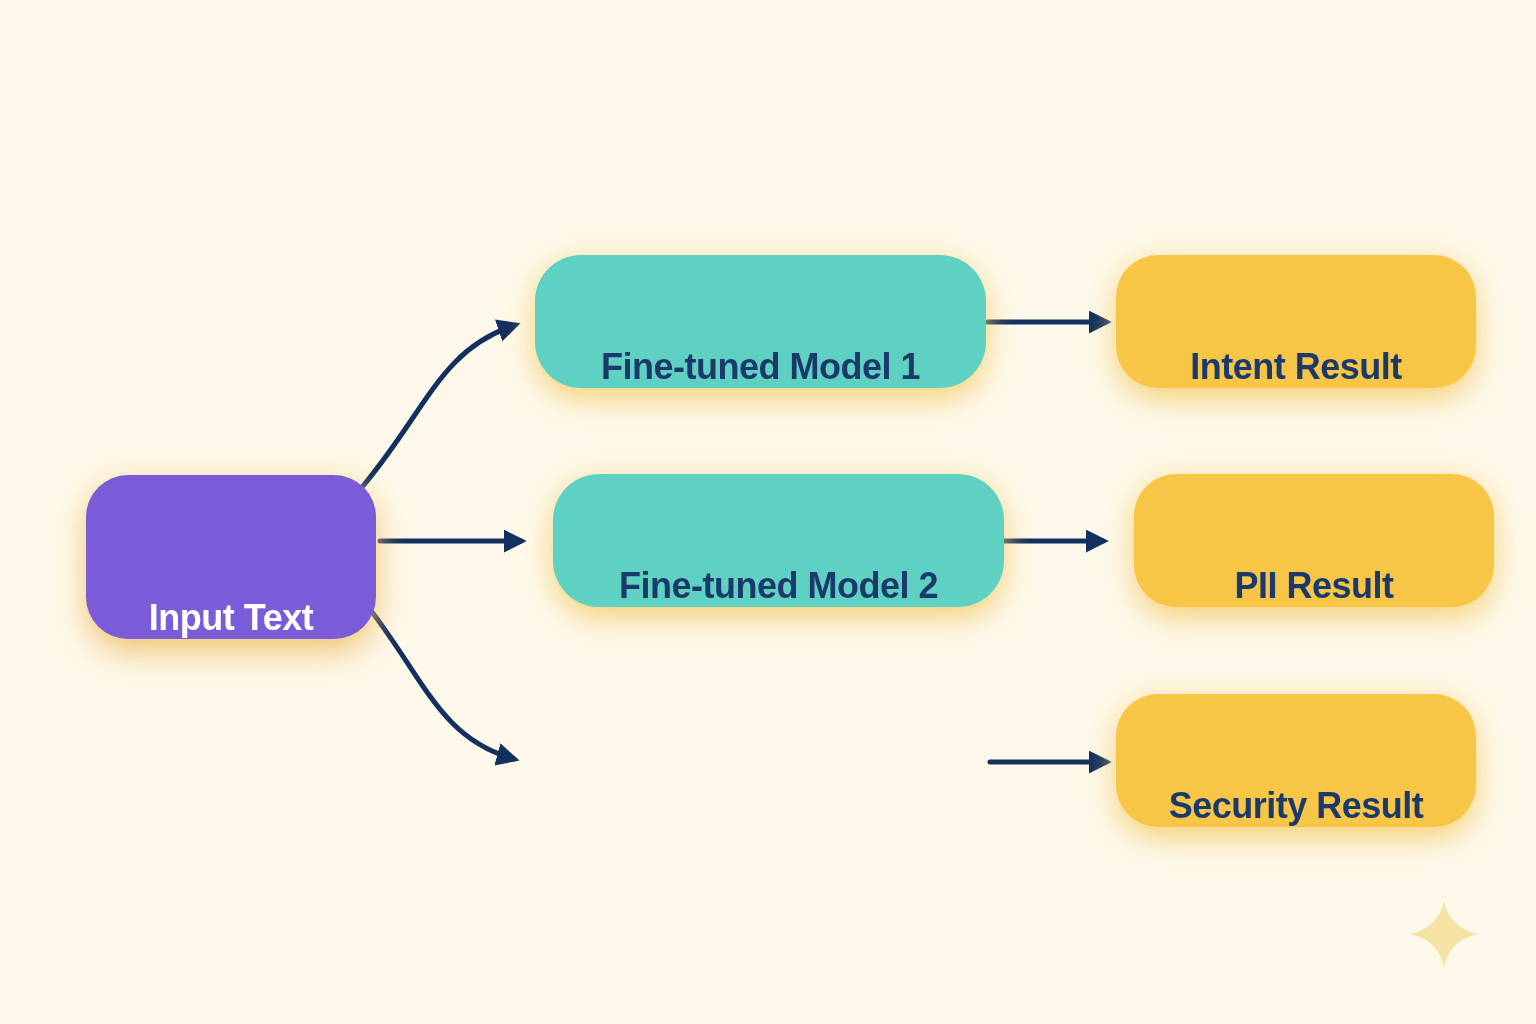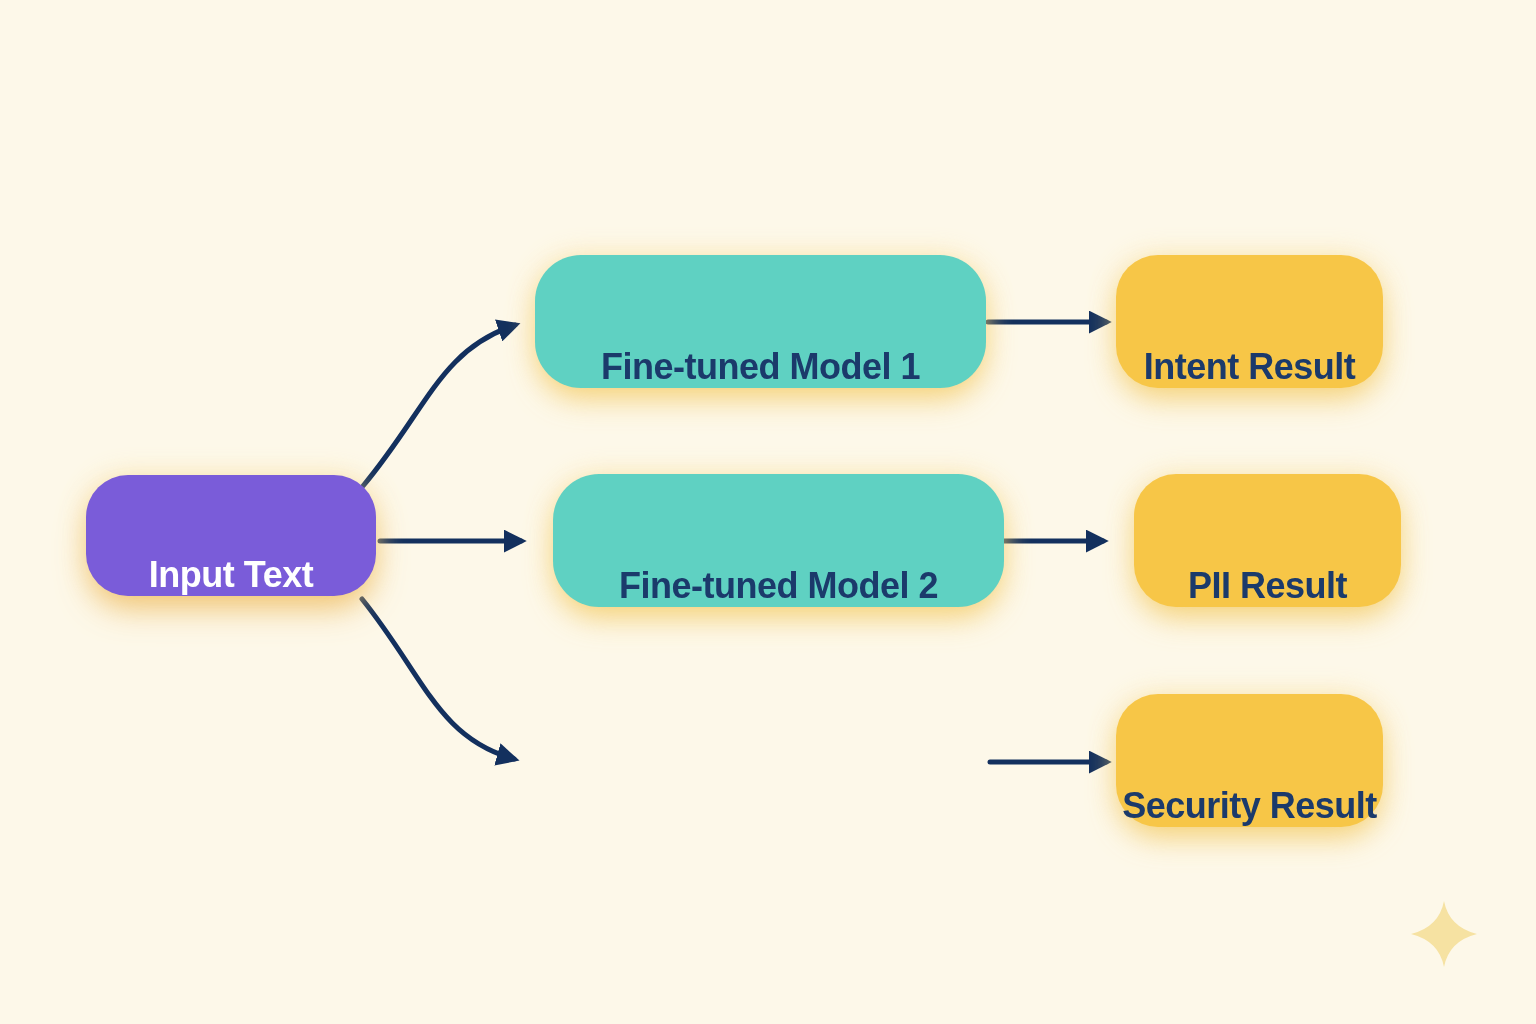--- a/index.html
+++ b/index.html
@@ -30,34 +30,34 @@
     align-items: flex-end;
     justify-content: center;
     font-weight: bold;
     font-size: 36px;
     letter-spacing: -0.5px;
     color: var(--node-text);
     box-shadow: 0 14px 30px -4px rgba(243, 200, 95, 0.75),
                 0 0 26px rgba(248, 220, 140, 0.45);
   }
   .node-input {
-    left: 86px; top: 475px; width: 290px; height: 121px;
+    left: 86px; top: 475px; width: 290px; height: 164px;
     background: var(--input-fill);
     color: var(--input-text);
     border-radius: 42px;
     box-shadow: 0 16px 32px -4px rgba(238, 186, 95, 0.8),
                 0 0 26px rgba(248, 220, 140, 0.45);
   }
   .node-model {
     left: 535px; width: 451px; height: 133px;
     background: var(--model-fill);
     border-radius: 46px;
   }
   .node-result {
-    left: 1116px; width: 267px; height: 133px;
+    left: 1116px; width: 360px; height: 133px;
     background: var(--result-fill);
     border-radius: 42px;
   }
   .row-1 { top: 255px; }
   .row-2 { top: 474px; margin-left: 18px; }
   .row-3 { top: 694px; }
   .edges {
     position: absolute;
     left: 0; top: 0;
     width: 1536px; height: 1024px;

